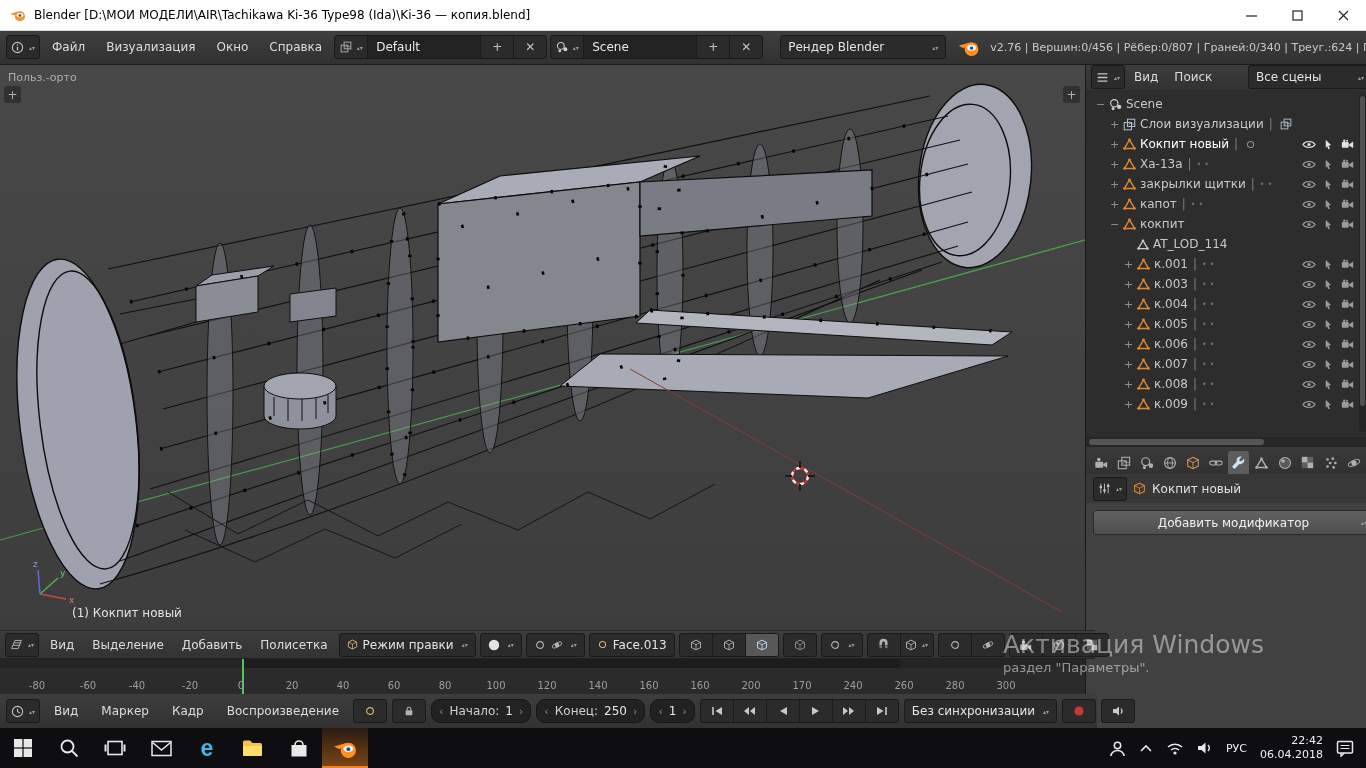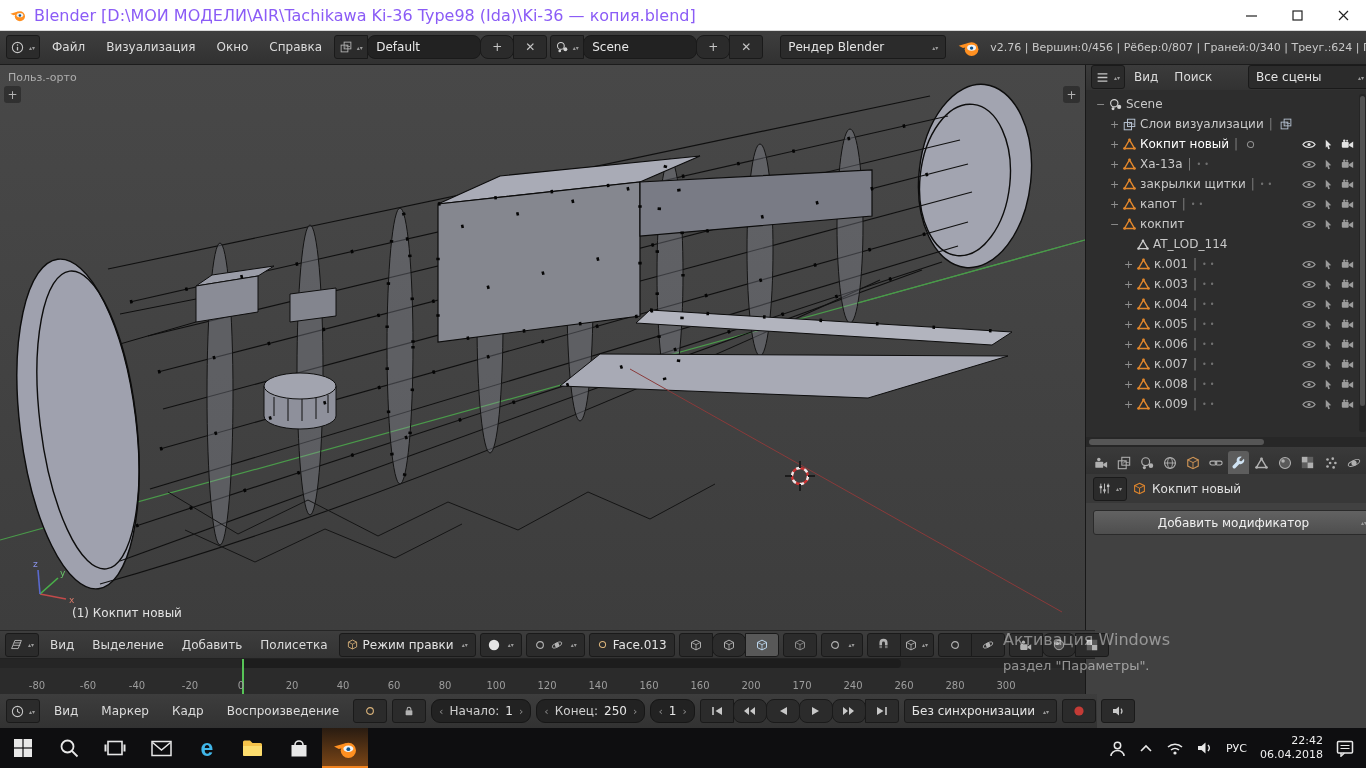--- a/index.html
+++ b/index.html
@@ -5,35 +5,35 @@
   html,body{margin:0;padding:0}
   body{width:1366px;height:768px;position:relative;overflow:hidden;background:#1a1a1a;
        font-family:"DejaVu Sans",sans-serif;font-size:12px;cursor:default;
        -webkit-user-select:none;user-select:none}
   svg{display:block}
   .ic{flex:none}
   
   .titlebar{position:absolute;left:0;top:0;width:1366px;height:30px;background:#ffffff;
             display:flex;align-items:center;border-bottom:1px solid #d9d9d9;z-index:50}
   .titlebar .tlogo{margin:0 7px 0 9px}
-  .ttext{font-size:16px;color:#8b5cf6;white-space:nowrap}
+  .ttext{font-size:12px;color:#000000;white-space:nowrap}
   .wbtns{margin-left:auto;display:flex;height:100%}
   .wbtn{width:46px;height:100%;display:flex;align-items:center;justify-content:center}
   
   .infobar{position:absolute;left:0;top:30px;width:1366px;height:34px;
            background:linear-gradient(#3f3f3f,#313131);display:flex;align-items:center;gap:3px;
            padding:0 6px;border-bottom:1px solid #1c1c1c;z-index:40}
   .menu{color:#dcdcdc;font-size:12px;padding:0 9px;white-space:nowrap}
   .pill{display:inline-flex;align-items:center;gap:5px;height:22px;background:#2b2b2b;
         border:1px solid #1a1a1a;border-radius:3px;padding:0 7px;color:#e3e3e3;font-size:12px;white-space:nowrap}
   .ibtn{min-width:24px;height:22px;background:#2b2b2b;border:1px solid #1a1a1a;border-radius:3px;
         display:inline-flex;align-items:center;justify-content:center;color:#c6c6c6;padding:0 4px;gap:2px}
   .ibtn.pressed{background:#585858;color:#eaeaea}
   .grp{display:inline-flex;align-items:stretch}
-  .grp>*{border-radius:8px;margin-left:-1px}
+  .grp>*{border-radius:0;margin-left:-1px}
   .grp>:first-child{border-radius:3px 0 0 3px;margin-left:0}
   .grp>:last-child{border-radius:0 3px 3px 0}
   .field{display:inline-flex;align-items:center;height:22px;background:#222222;border:1px solid #1a1a1a;
          padding:0 8px;color:#e8e8e8;font-size:12px;white-space:nowrap}
   .updn{display:flex;flex-direction:column;line-height:5px;font-size:6px;color:#9a9a9a;margin-left:3px}
   .stats{flex:1;overflow:hidden;white-space:nowrap;color:#c9c9c9;font-size:11px;margin-left:6px}
   .c-or{color:#e0862c}.c-gray{color:#b2b2b2}.c-blue{color:#bdd8f0}.c-dim{color:#8f8f8f}
   .c-world{color:#a3c6dc}.c-lay{color:#b6c2d2}.c-mesh{color:#cccccc}.c-scene{color:#d2d2d2}
   .c-tan{color:#d8b27a}
   
@@ -90,21 +90,21 @@
         border-radius:3px 3px 0 0}
   .ptab.active{background:#5d5d5d;color:#cfe2f2}
   .pctx{position:absolute;left:0;top:410px;width:281px;height:29px;background:#383838;display:flex;
         align-items:center;gap:6px;padding:0 7px;border-bottom:1px solid #252525;color:#e0e0e0;font-size:12px}
   .pbody{position:absolute;left:0;top:439px;width:281px;height:225px;background:#414141;padding:7px}
   .addmod{height:23px;background:linear-gradient(#626262,#4e4e4e);border:1px solid #2a2a2a;border-radius:3px;
           display:flex;align-items:center;justify-content:center;color:#f0f0f0;font-size:12px;position:relative}
   .addmod .updn{position:absolute;right:6px}
   
   .watermark{position:absolute;left:1003px;top:630px;width:360px;z-index:45;pointer-events:none}
-  .watermark .wt{font-size:16px;color:rgba(255,255,255,.45);margin-bottom:8px}
+  .watermark .wt{font-size:25px;color:rgba(255,255,255,.45);}
   .watermark .wl{font-size:13px;line-height:18px;color:rgba(255,255,255,.5)}
   
   .taskbar{position:absolute;left:0;top:728px;width:1366px;height:40px;background:#0e0e10;
            display:flex;align-items:center;z-index:60}
   .tslot{width:46px;height:40px;display:flex;align-items:center;justify-content:center}
   .tslot.active{background:linear-gradient(rgba(236,127,28,.12),rgba(236,127,28,.5));
                 box-shadow:inset 0 -2px 0 #f0821e}
   .edge-e{color:#41b7ea;font-size:23px;font-weight:bold;font-family:"Liberation Sans",sans-serif}
   .tray{margin-left:auto;display:flex;align-items:center;gap:13px;padding-right:12px;color:#f0f0f0;font-size:11px}
   .clock{text-align:right;line-height:14px;white-space:nowrap}

